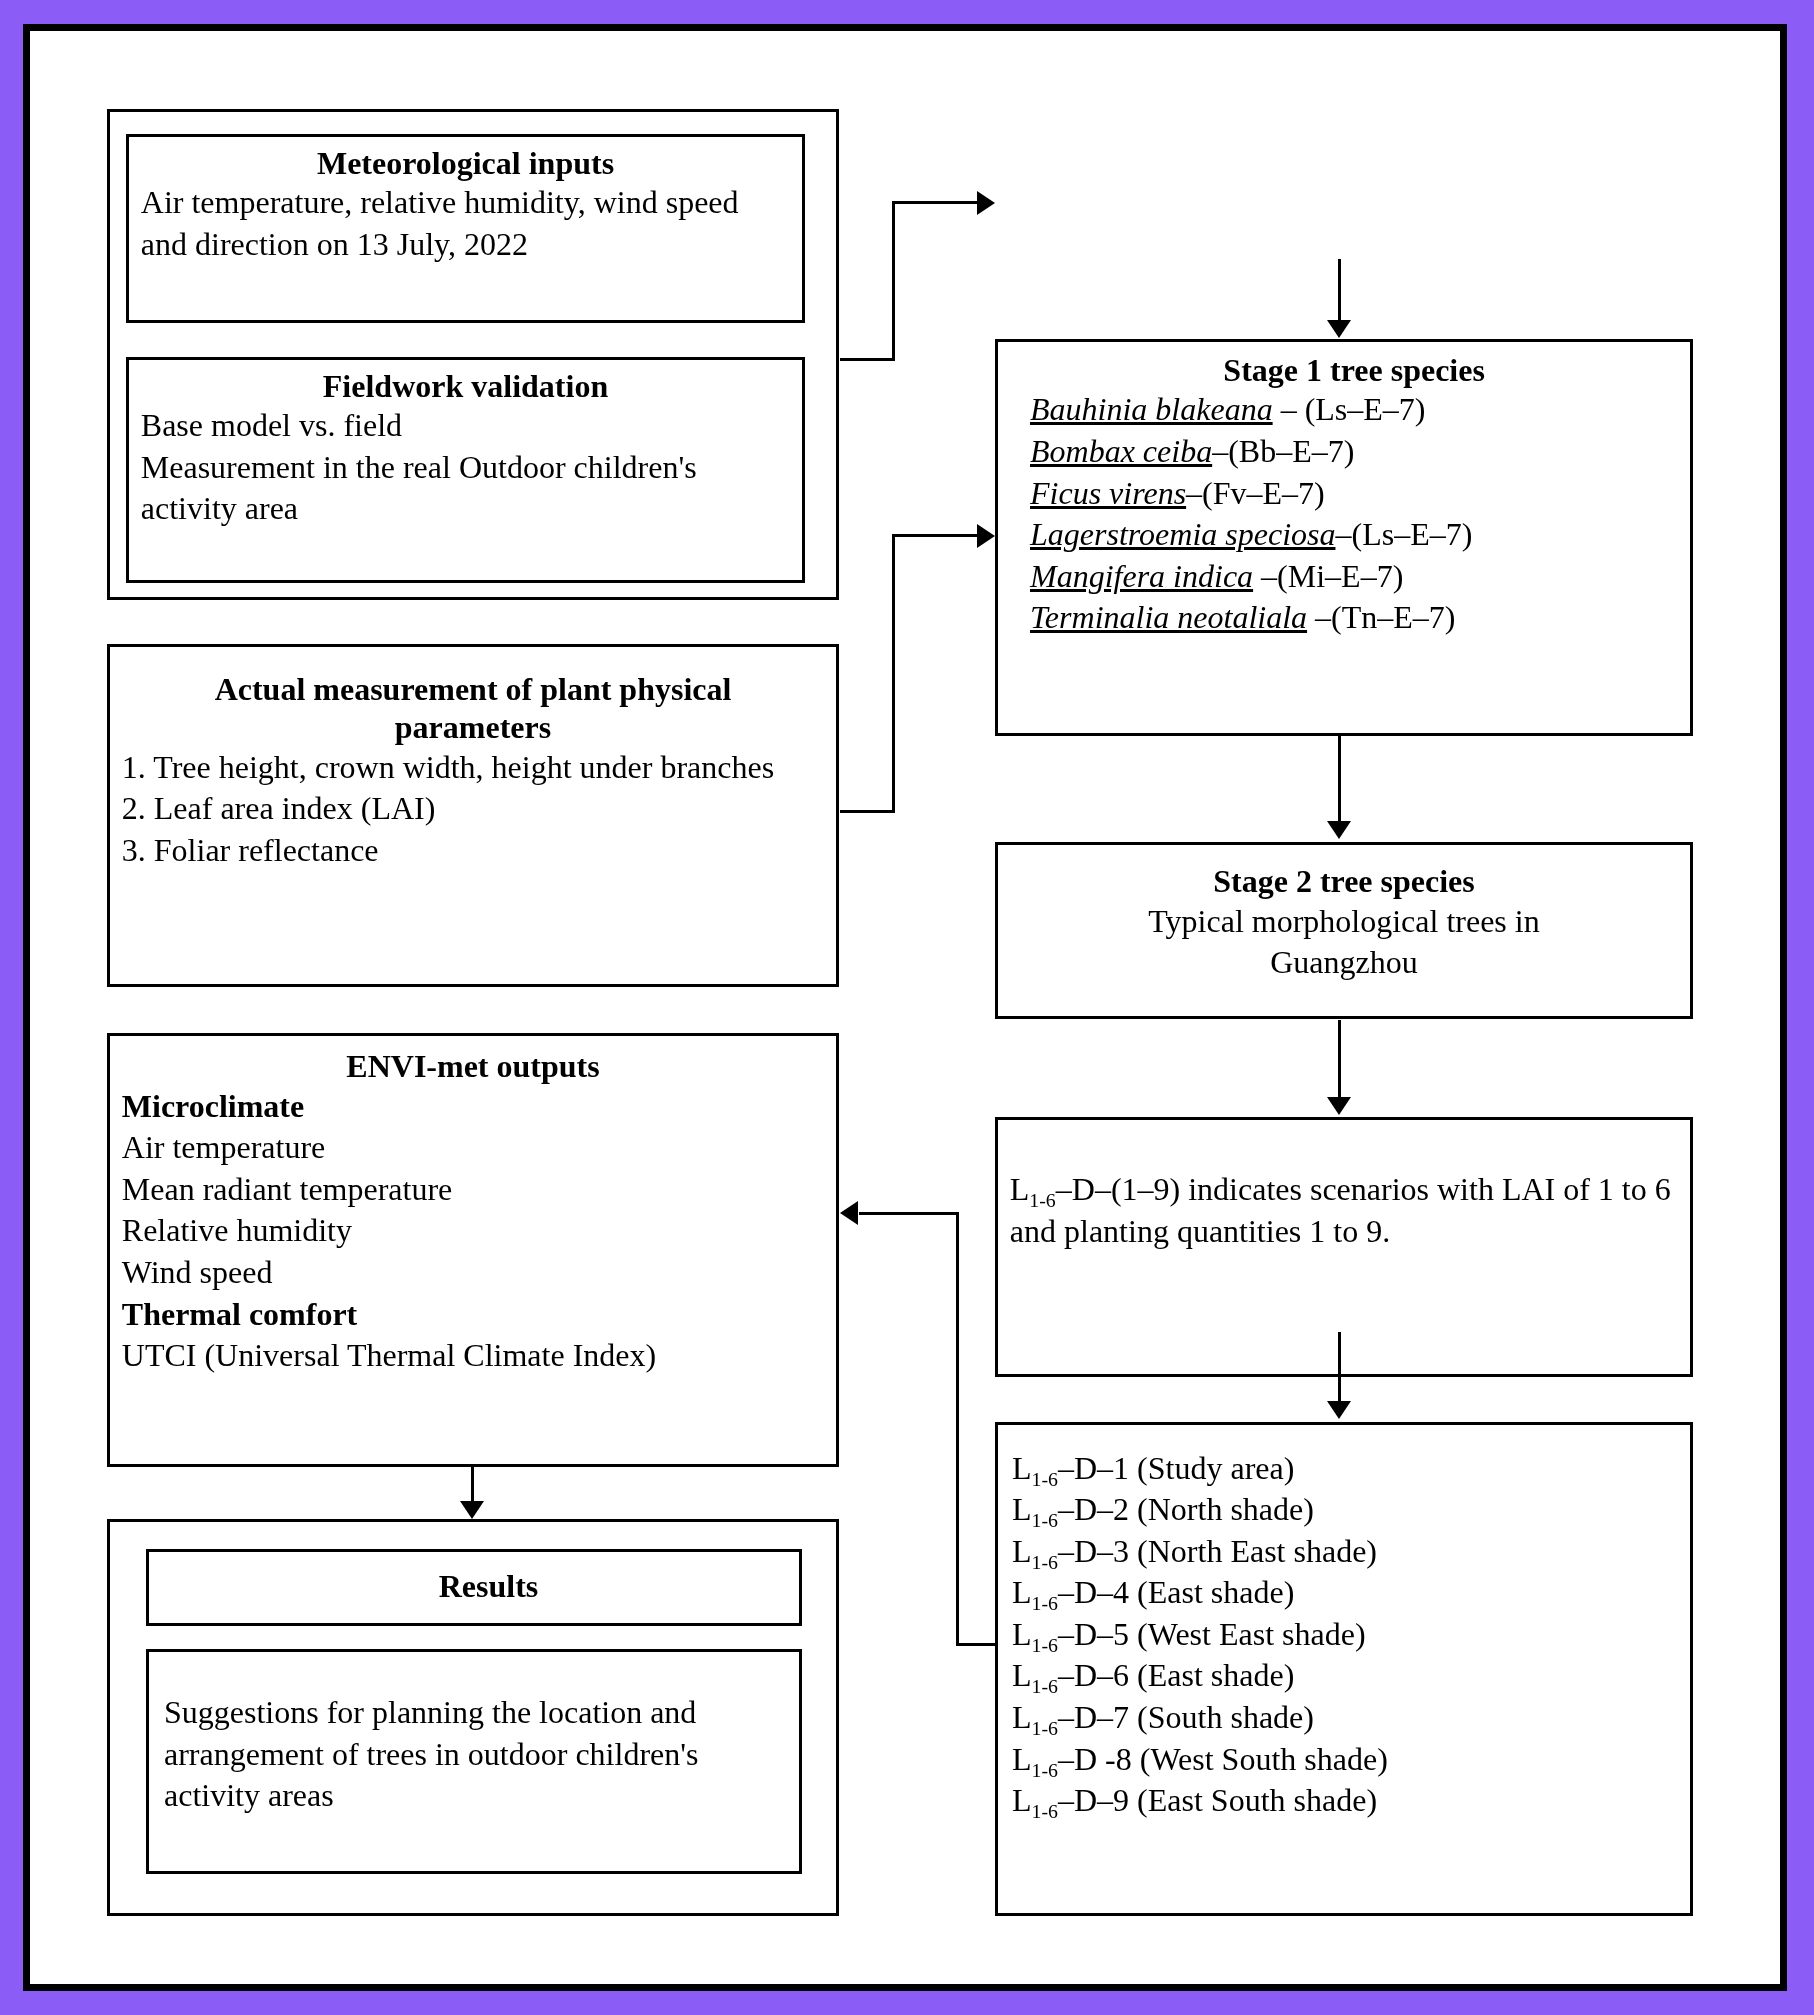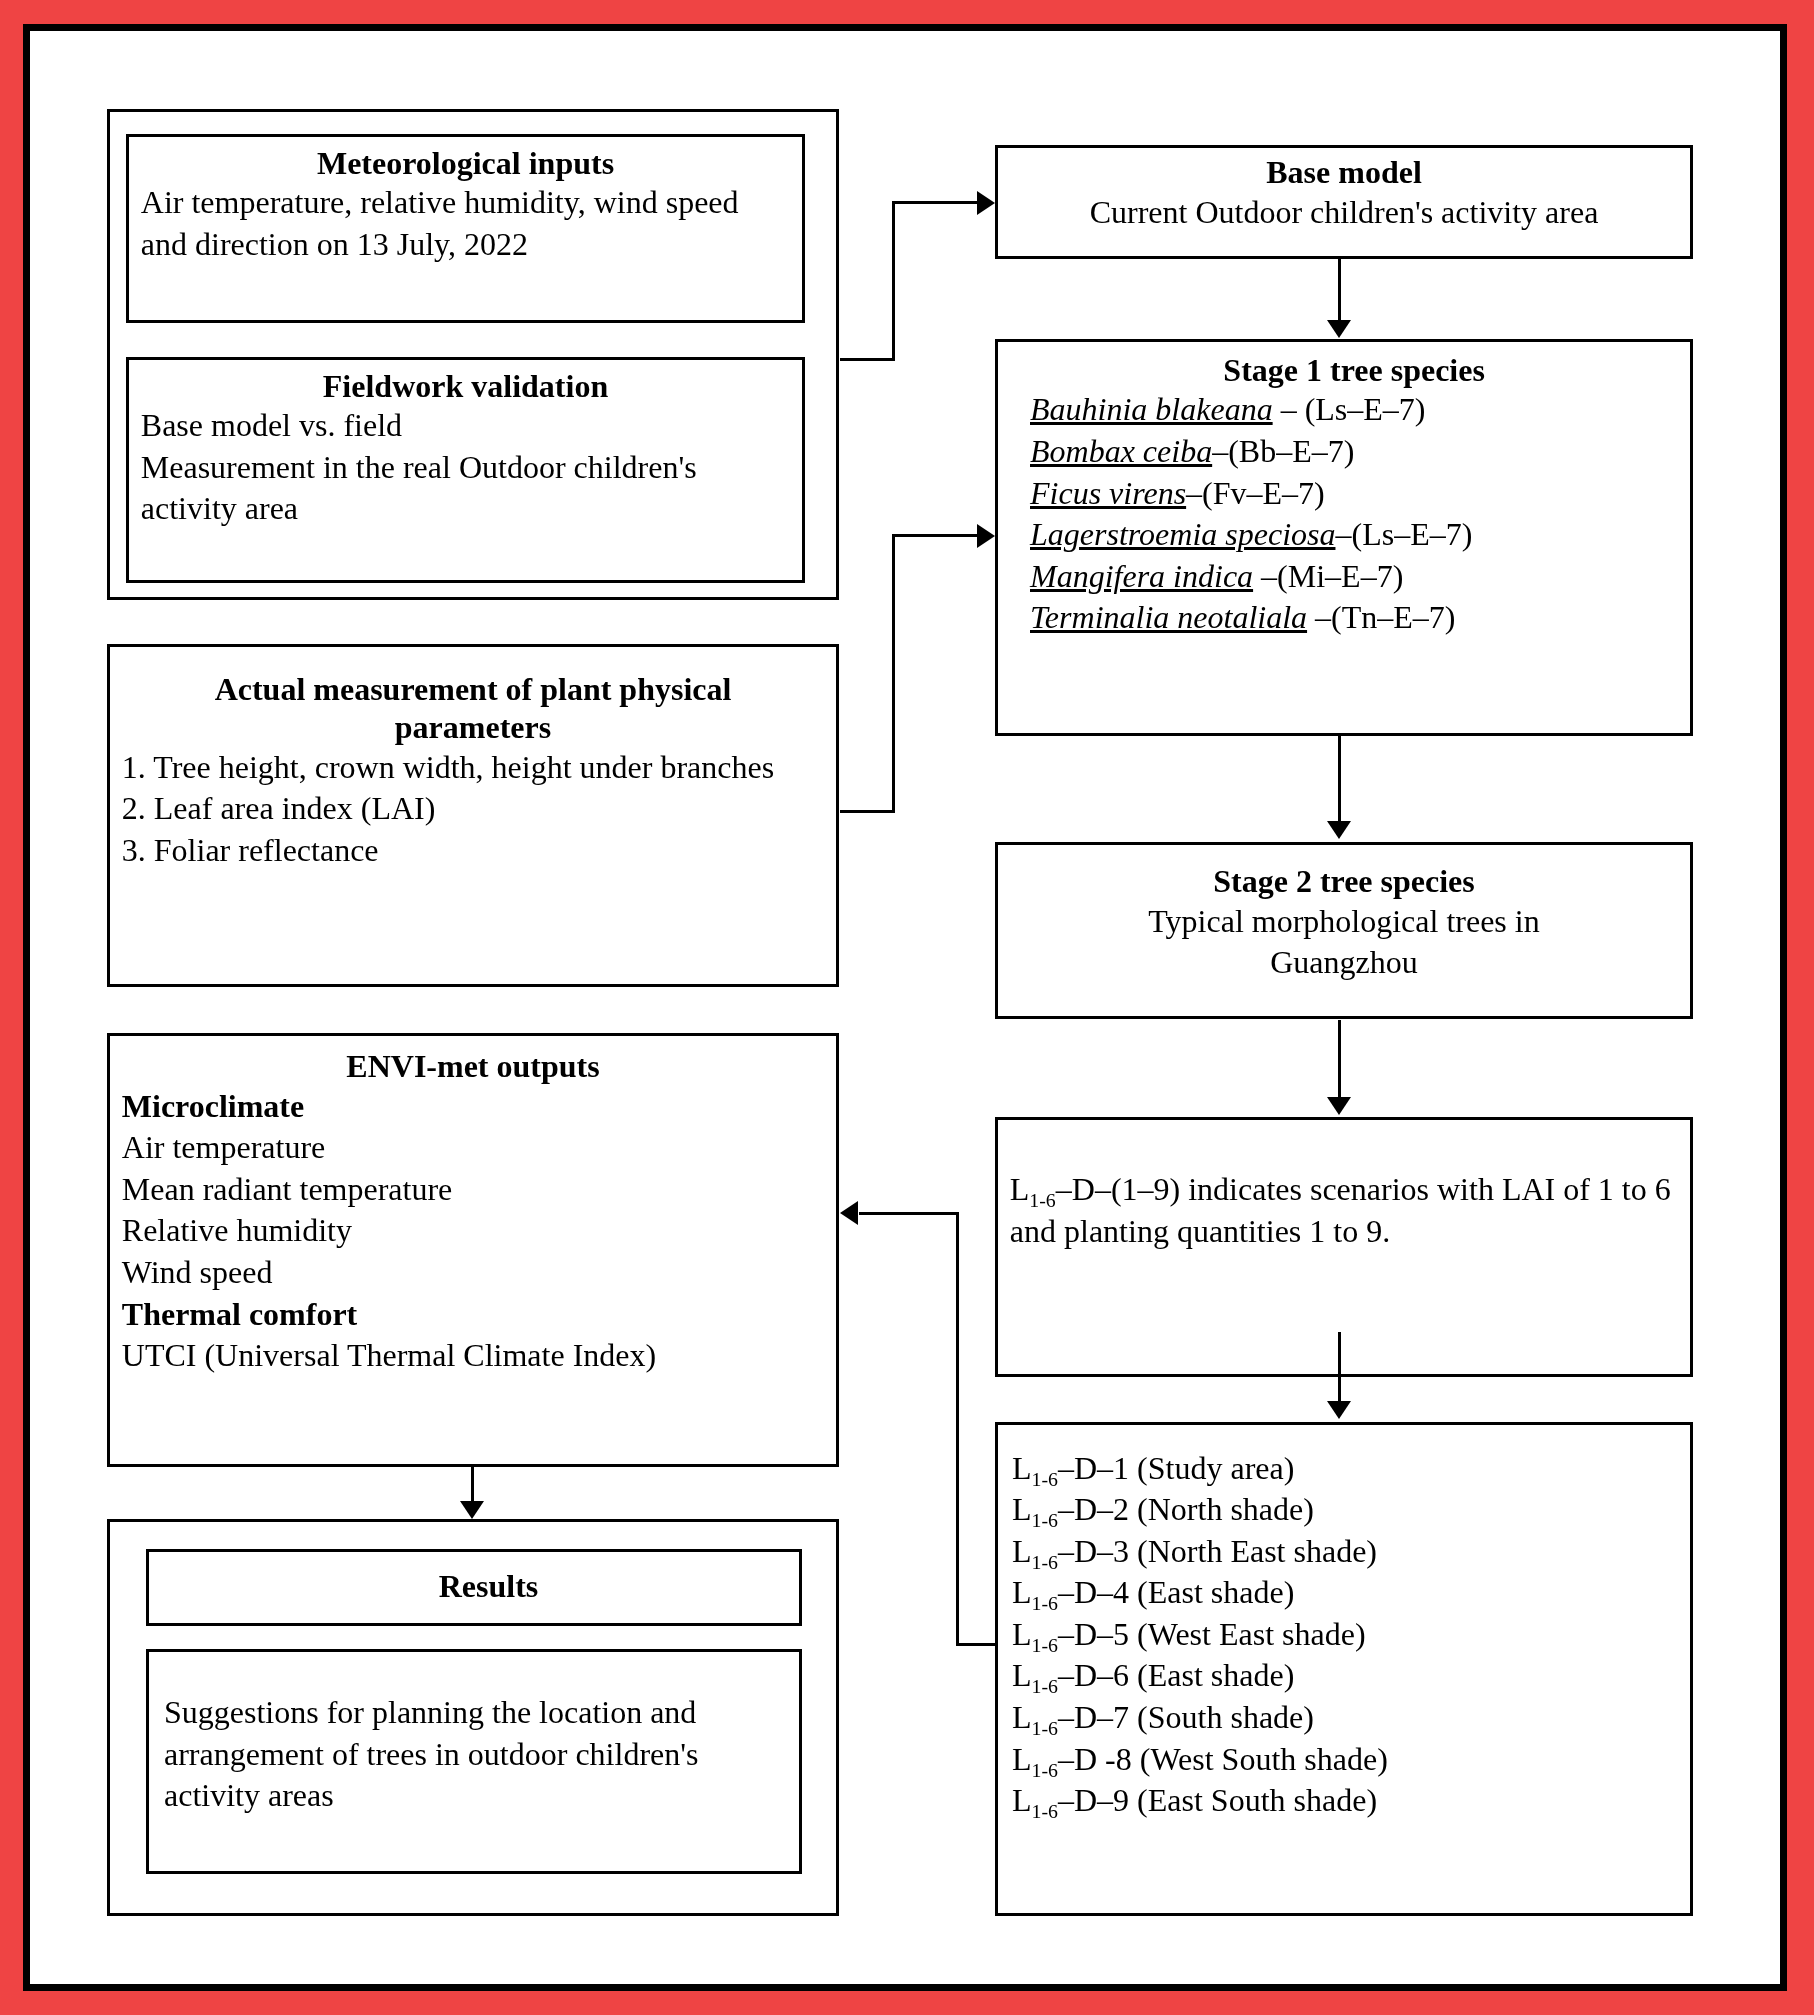--- a/index.html
+++ b/index.html
@@ -6,21 +6,21 @@
   html,body{margin:0;padding:0;background:#ffffff;}
   body{
     font-family:"Liberation Serif","DejaVu Serif",serif;
     color:#000;
     -webkit-font-smoothing:antialiased;
   }
   #page{
     position:relative;
     width:1815px;
     height:2015px;
-    background:#ef4444;
+    background:#8b5cf6;
     overflow:hidden;
   }
 
   
   #outer-frame{
     position:absolute;
     left:22.5px; top:23.6px;
     width:1764px; height:1967px;
     border:7.5px solid #000;
     box-sizing:border-box;
@@ -148,26 +148,20 @@
       <span class="ttl fs-title">Results</span>
     </div>
   </div>
 
   <div class="box" style="left:146px; top:1649px; width:656px; height:225px;">
     <div class="pad" style="padding-top:32px; padding-left:15px;margin-top:8px;">
       <span class="bdy fs-body">Suggestions for planning the location and arrangement of trees in outdoor children's activity areas</span>
     </div>
   </div>
 
-  <div class="box" style="left:995px; top:145px; width:698px; height:114px;">
-    <div class="pad" style="padding-top:6.4px;">
-      <span class="ttl fs-title">Base model</span>
-      <span class="bdy-c fs-body">Current Outdoor children's activity area</span>
-    </div>
-  </div>
 
   <div class="box" style="left:995px; top:339px; width:698px; height:397px;">
     <div class="pad" style="padding-top:9.7px;padding-left:32px;">
       <span class="ttl fs-title">Stage 1 tree species</span>
       <span class="bdy fs-body"><i class="ital">Bauhinia blakeana</i> <span>– (Ls–E–7)</span></span>
       <span class="bdy fs-body"><i class="ital">Bombax ceiba</i><span>–(Bb–E–7)</span></span>
       <span class="bdy fs-body"><i class="ital">Ficus virens</i><span>–(Fv–E–7)</span></span>
       <span class="bdy fs-body"><i class="ital">Lagerstroemia speciosa</i><span>–(Ls–E–7)</span></span>
       <span class="bdy fs-body"><i class="ital">Mangifera indica</i> <span>–(Mi–E–7)</span></span>
       <span class="bdy fs-body"><i class="ital">Terminalia neotaliala</i> <span>–(Tn–E–7)</span></span>

